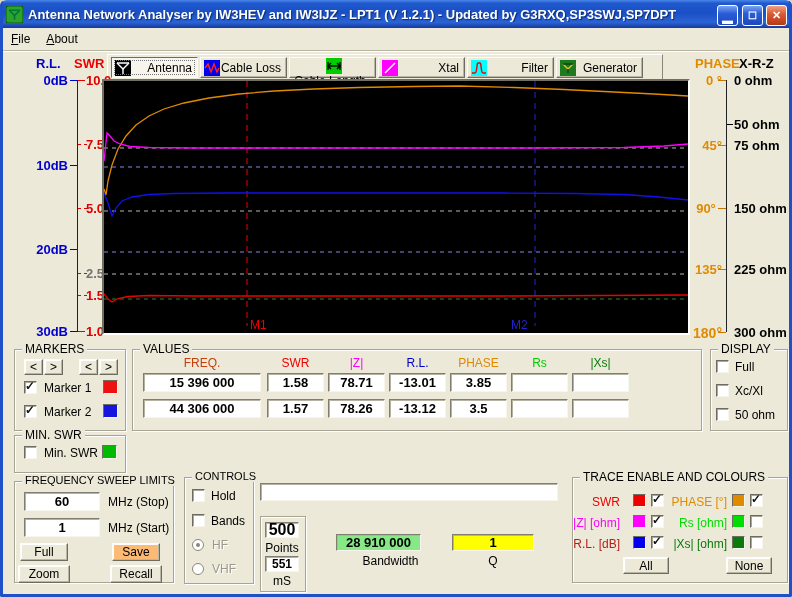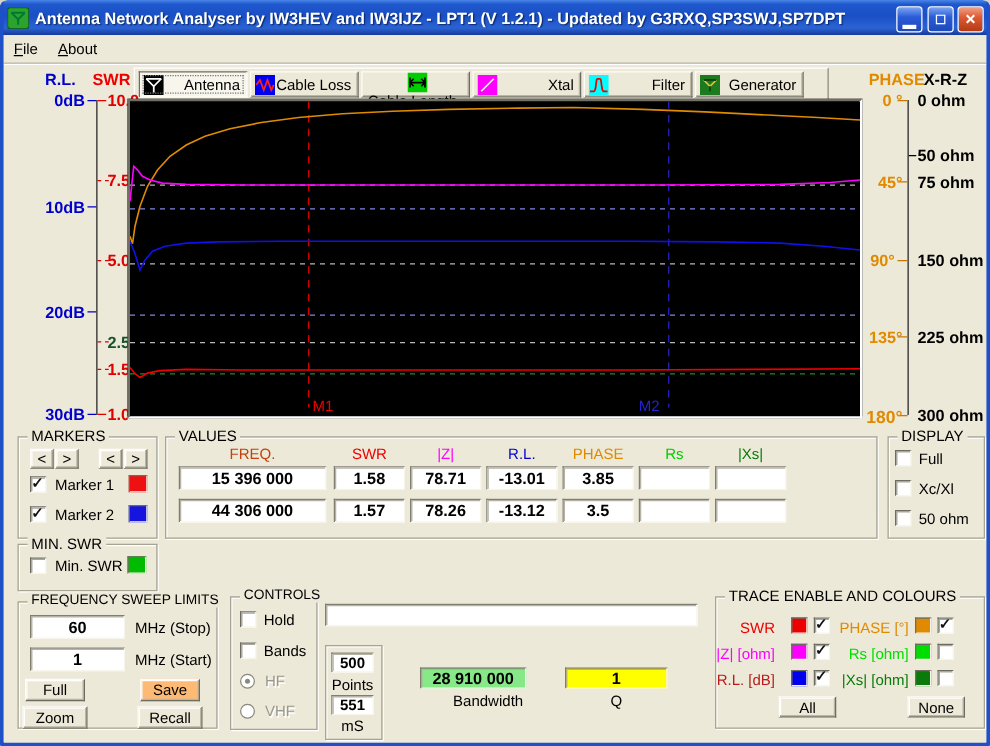--- a/index.html
+++ b/index.html
@@ -161,21 +161,21 @@
   <div class="dashtick" style="left:78px;top:273px;"></div>
   <div class="dashtick" style="left:78px;top:295px;"></div>
   <div class="tick" style="left:78px;top:331px;width:7px;background:#e00000;"></div>
   <span class="lab bold" style="left:34px;top:73px;width:34px;text-align:right;color:#0000cc;font-size:13px;">0dB</span>
   <span class="lab bold" style="left:34px;top:158px;width:34px;text-align:right;color:#0000cc;font-size:13px;">10dB</span>
   <span class="lab bold" style="left:34px;top:242px;width:34px;text-align:right;color:#0000cc;font-size:13px;">20dB</span>
   <span class="lab bold" style="left:34px;top:324px;width:34px;text-align:right;color:#0000cc;font-size:13px;">30dB</span>
   <span class="lab bold" style="left:86px;top:73px;color:#e00000;font-size:13px;">10.0</span>
   <span class="lab bold" style="left:86px;top:137px;color:#e00000;font-size:13px;">7.5</span>
   <span class="lab bold" style="left:86px;top:201px;color:#e00000;font-size:13px;">5.0</span>
-  <span class="lab bold" style="left:86px;top:266px;color:#14532d;font-size:13px;">2.5</span>
+  <span class="lab bold" style="left:86px;top:266px;color:#737373;font-size:13px;">2.5</span>
   <span class="lab bold" style="left:86px;top:288px;color:#e00000;font-size:13px;">1.5</span>
   <span class="lab bold" style="left:86px;top:324px;color:#e00000;font-size:13px;">1.0</span>
 
   <div style="position:absolute;left:726px;top:80px;width:1px;height:252px;background:#222;"></div>
   <div class="tick" style="left:718px;top:80px;width:8px;background:#c87800;"></div>
   <div class="tick" style="left:718px;top:145px;width:8px;background:#c87800;"></div>
   <div class="tick" style="left:718px;top:208px;width:8px;background:#c87800;"></div>
   <div class="tick" style="left:718px;top:269px;width:8px;background:#c87800;"></div>
   <div class="tick" style="left:718px;top:332px;width:8px;background:#c87800;"></div>
   <div class="tick" style="left:727px;top:124px;width:6px;background:#000;"></div>
@@ -296,21 +296,21 @@
   <div class="cb" style="left:192px;top:514px;"></div>
   <span class="lab" style="left:211px;top:514px;">Bands</span>
   <div class="radio checked" style="left:192px;top:539px;"></div>
   <span class="lab dis" style="left:212px;top:538px;">HF</span>
   <div class="radio" style="left:192px;top:563px;"></div>
   <span class="lab dis" style="left:212px;top:562px;">VHF</span>
 
   <div class="fld" style="left:260px;top:483px;width:298px;height:18px;font-weight:normal;justify-content:flex-start;padding-left:4px;"></div>
 
   <div class="grp" style="left:260px;top:516px;width:44px;height:74px;"></div>
-  <div class="fld" style="left:265px;top:522px;width:34px;height:16px;font-size:12px;">500</div>
+  <div class="fld" style="left:265px;top:522px;width:34px;height:16px;font-size:16px;">500</div>
   <span class="lab" style="left:260px;top:541px;width:44px;text-align:center;">Points</span>
   <div class="fld" style="left:265px;top:556px;width:34px;height:16px;font-size:12px;">551</div>
   <span class="lab" style="left:260px;top:574px;width:44px;text-align:center;">mS</span>
 
   <div class="fld" style="left: 336px; top: 534px; width: 85px; height: 17px; background: rgb(134, 232, 134);">28 910 000</div>
   <span class="lab" style="left:348px;top:554px;width:85px;text-align:center;">Bandwidth</span>
   <div class="fld" style="left: 452px; top: 534px; width: 82px; height: 17px; background: rgb(255, 255, 0);">1</div>
   <span class="lab" style="left:452px;top:554px;width:82px;text-align:center;">Q</span>
 
   <div class="grp" style="left:572px;top:477px;width:214px;height:104px;">

